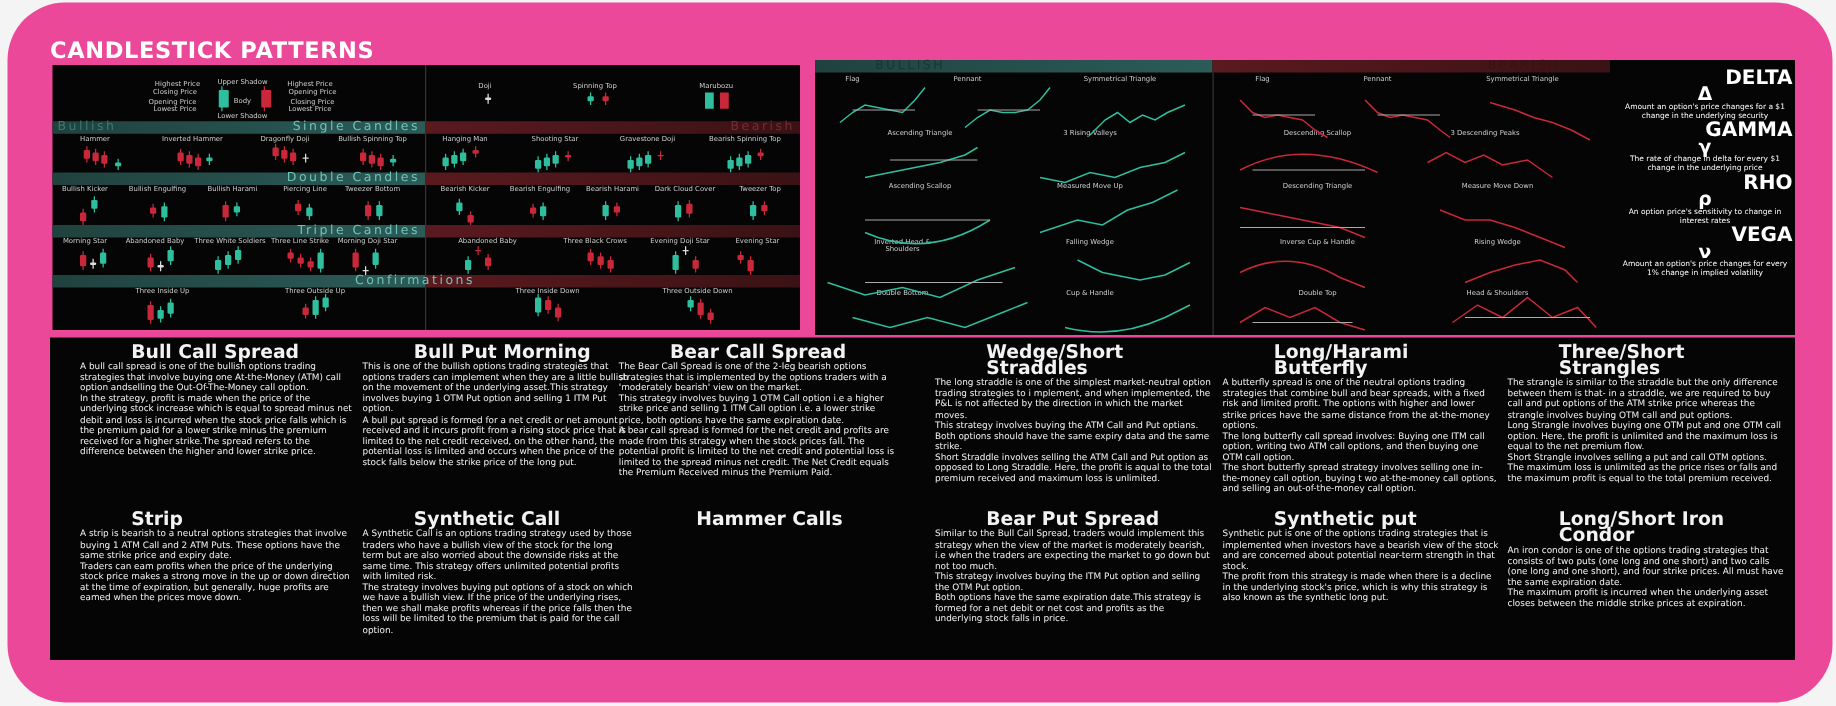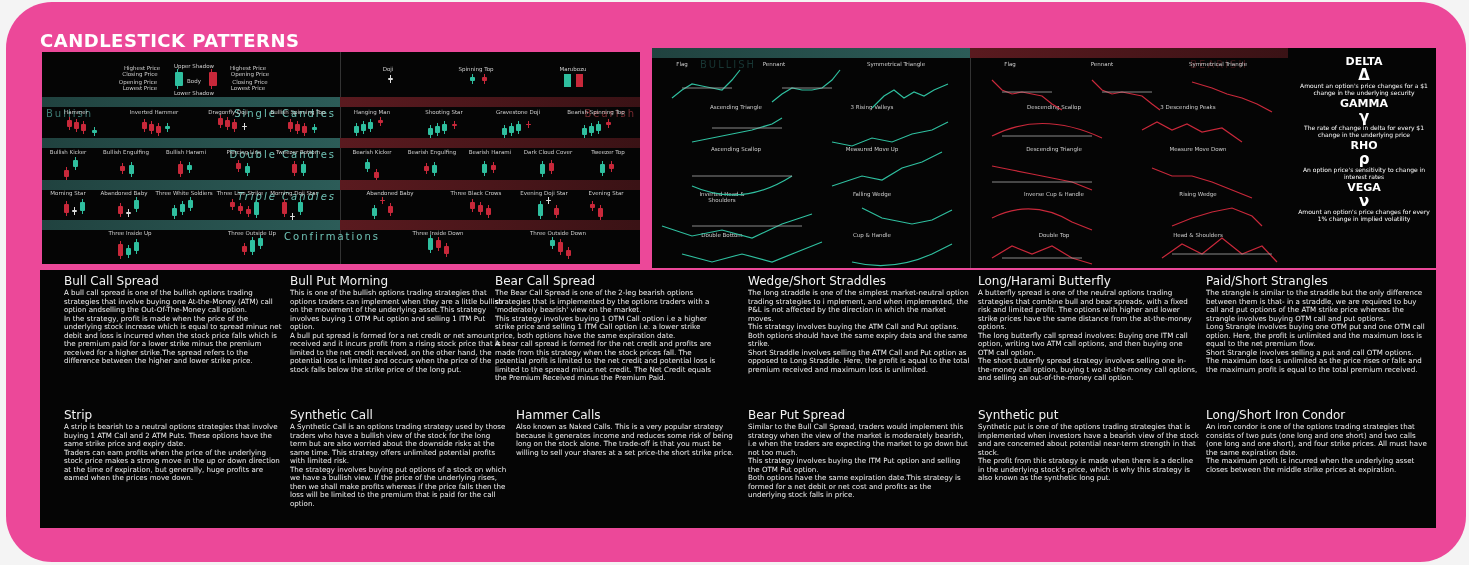--- a/index.html
+++ b/index.html
@@ -3,33 +3,33 @@
 <meta charset="utf-8">
 <style>
   * { box-sizing: border-box; margin: 0; padding: 0; }
   html, body { width: 1469px; height: 565px; background: #f4f4f4; overflow: hidden; font-family: "DejaVu Sans", sans-serif; }
   .pad { position: absolute; left: 6px; top: 2px; width: 1460px; height: 560px; background: #ec4899; border-radius: 46px; overflow: hidden; }
   .title { position: absolute; color: #fff; font-weight: bold; font-size: 18px; letter-spacing: 0.5px; font-family: "DejaVu Sans", sans-serif; }
   .panel { position: absolute; background: #050505; }
   .bar { position: absolute; height: 10px; font-size: 10px; line-height: 10px; color: #6fc3b6; letter-spacing: 2px; }
   .bar-g { background: linear-gradient(90deg, #20423f, #2c5c58); }
   .bar-r { background: linear-gradient(90deg, #5a1a1f, #3a1215); }
-  .bar .lbl { position: absolute; top: 12px; font-size: 10px; }
+  .bar .lbl { position: absolute; top: 0; font-size: 10px; }
   .lab { position: absolute; color: #cfcfcf; font-size: 5.5px; line-height: 6px; text-align: center; width: 60px; }
   .c { position: absolute; width: 5px; border-radius: 1px; }
   .c::before { content: ""; position: absolute; left: 2px; top: -3px; bottom: -3px; width: 1px; background: inherit; }
   .cg { background: #2fbf9f; }
   .cr { background: #c8283a; }
   .divider-v { position: absolute; width: 1px; background: #333; }
   .greek { position: absolute; left: 1288px; top: 48px; width: 140px; height: 218px; color: #fff; text-align: center; }
-  .greek .name { font-size: 11px; font-weight: bold; line-height: 12px; }
+  .greek .name { font-size: 16px; font-weight: bold; line-height: 12px; text-align: right; }
   .greek .sym { font-size: 15px; line-height: 14px; font-weight: bold; }
   .greek .desc { font-size: 6px; line-height: 7px; margin-bottom: 2px; }
   .strat { position: absolute; color: #f2f2f2; }
-  .strat h3 { font-size: 12px; font-weight: normal; line-height: 13px; margin-bottom: 1px; }
+  .strat h3 { font-size: 15px; font-weight: bold; line-height: 13px; margin-bottom: 1px; margin-left: 41px; }
   .strat p { font-size: 7.1px; line-height: 8.5px; white-space: pre-line; }
 </style>
 </head>
 <body>
 
 <div class="pad">
 
   <div class="title" style="left:34px; top:28px;">CANDLESTICK PATTERNS</div>
   <div class="panel" style="left:36px; top:50px; width:598px; height:212px;">
     <div class="divider-v" style="left:298px; top:0; height:212px;"></div>
@@ -140,21 +140,21 @@
       <div class="c cr" style="left:382px; top:114px; height:5px;"></div>
         <div class="c cg" style="left:390px; top:113px; height:8px;"></div>
       <div class="c cg" style="left:440px; top:112px; height:9px;"></div>
         <div class="c cr" style="left:449px; top:113px; height:5px;"></div>
       <div class="c cg" style="left:498px; top:112px; height:10px;"></div>
         <div class="c cr" style="left:507px; top:111px; height:8px;"></div>
       <div class="c cg" style="left:558px; top:112px; height:9px;"></div>
         <div class="c cr" style="left:567px; top:112px; height:5px;"></div>
     </div>
 
-    <div class="bar bar-g" style="left:0; top:128px; width:298px;font-style:italic;">
+    <div class="bar bar-g" style="left:0; top:128px; width:298px;">
       <span class="lbl" style="right:4px;">Triple Candles</span>
     </div>
     <div class="bar bar-r" style="left:298px; top:128px; width:300px;"></div>
     <div class="lab" style="left:-4px; top:138px;">Morning Star</div>
     <div class="lab" style="left:52px; top:138px;">Abandoned Baby</div>
     <div class="lab" style="left:112px; top:138px;">Three White Soldiers</div>
     <div class="lab" style="left:168px; top:138px;">Three Line Strike</div>
     <div class="lab" style="left:222px; top:138px;">Morning Doji Star</div>
     <div class="lab" style="left:318px; top:138px;">Abandoned Baby</div>
     <div class="lab" style="left:404px; top:138px;">Three Black Crows</div>
@@ -339,21 +339,20 @@
   </div>
 
   <div class="strat" style="left:489px; top:273px; width:222px;">
     <h3>Bear Call Spread</h3>
     <p>The Bear Call Spread is one of the 2-leg bearish options strategies that is implemented by the options traders with a 'moderately bearish' view on the market.
 This strategy involves buying 1 OTM Call option i.e a higher strike price and selling 1 ITM Call option i.e. a lower strike price, both options have the same expiration date.
 A bear call spread is formed for the net credit and profits are made from this strategy when the stock prices fall. The potential profit is limited to the net credit and potential loss is limited to the spread minus net credit. The Net Credit equals the Premium Received minus the Premium Paid.</p>
   </div>
   <div class="strat" style="left:510px; top:407px; width:222px;">
     <h3>Hammer Calls</h3>
-    <p>Also known as Naked Calls. This is a very popular strategy because it generates income and reduces some risk of being long on the stock alone. The trade-off is that you must be willing to sell your shares at a set price-the short strike price.</p>
   </div>
 
   <div class="strat" style="left:742px; top:273px; width:222px;">
     <h3>Wedge/Short Straddles</h3>
     <p>The long straddle is one of the simplest market-neutral option trading strategies to i mplement, and when implemented, the P&amp;L is not affected by the direction in which the market moves.
 This strategy involves buying the ATM Call and Put optians. Both options should have the same expiry data and the same strike.
 Short Straddle involves selling the ATM Call and Put option as opposed to Long Straddle. Here, the profit is aqual to the total premium received and maximum loss is unlimited.</p>
   </div>
   <div class="strat" style="left:742px; top:407px; width:222px;">
     <h3>Bear Put Spread</h3>
@@ -368,21 +367,21 @@
 The long butterfly call spread involves: Buying one ITM call option, writing two ATM call options, and then buying one OTM call option.
 The short butterfly spread strategy involves selling one in-the-money call option, buying t wo at-the-money call options, and selling an out-of-the-money call option.</p>
   </div>
   <div class="strat" style="left:972px; top:407px; width:222px;">
     <h3>Synthetic put</h3>
     <p>Synthetic put is one of the options trading strategies that is implemented when investors have a bearish view of the stock and are concerned about potential near-term strength in that stock.
 The profit from this strategy is made when there is a decline in the underlying stock's price, which is why this strategy is also known as the synthetic long put.</p>
   </div>
 
   <div class="strat" style="left:1200px; top:273px; width:222px;">
-    <h3>Paid/Short Strangles</h3>
+    <h3>Three/Short Strangles</h3>
     <p>The strangle is similar to the straddle but the only difference between them is that- in a straddle, we are required to buy call and put options of the ATM strike price whereas the strangle involves buying OTM call and put options.
 Long Strangle involves buying one OTM put and one OTM call option. Here, the profit is unlimited and the maximum loss is equal to the net premium flow.
 Short Strangle involves selling a put and call OTM options. The maximum loss is unlimited as the price rises or falls and the maximum profit is equal to the total premium received.</p>
   </div>
   <div class="strat" style="left:1200px; top:407px; width:222px;">
     <h3>Long/Short Iron Condor</h3>
     <p>An iron condor is one of the options trading strategies that consists of two puts (one long and one short) and two calls (one long and one short), and four strike prices. All must have the same expiration date.
 The maximum profit is incurred when the underlying asset closes between the middle strike prices at expiration.</p>
   </div>
 </div>

